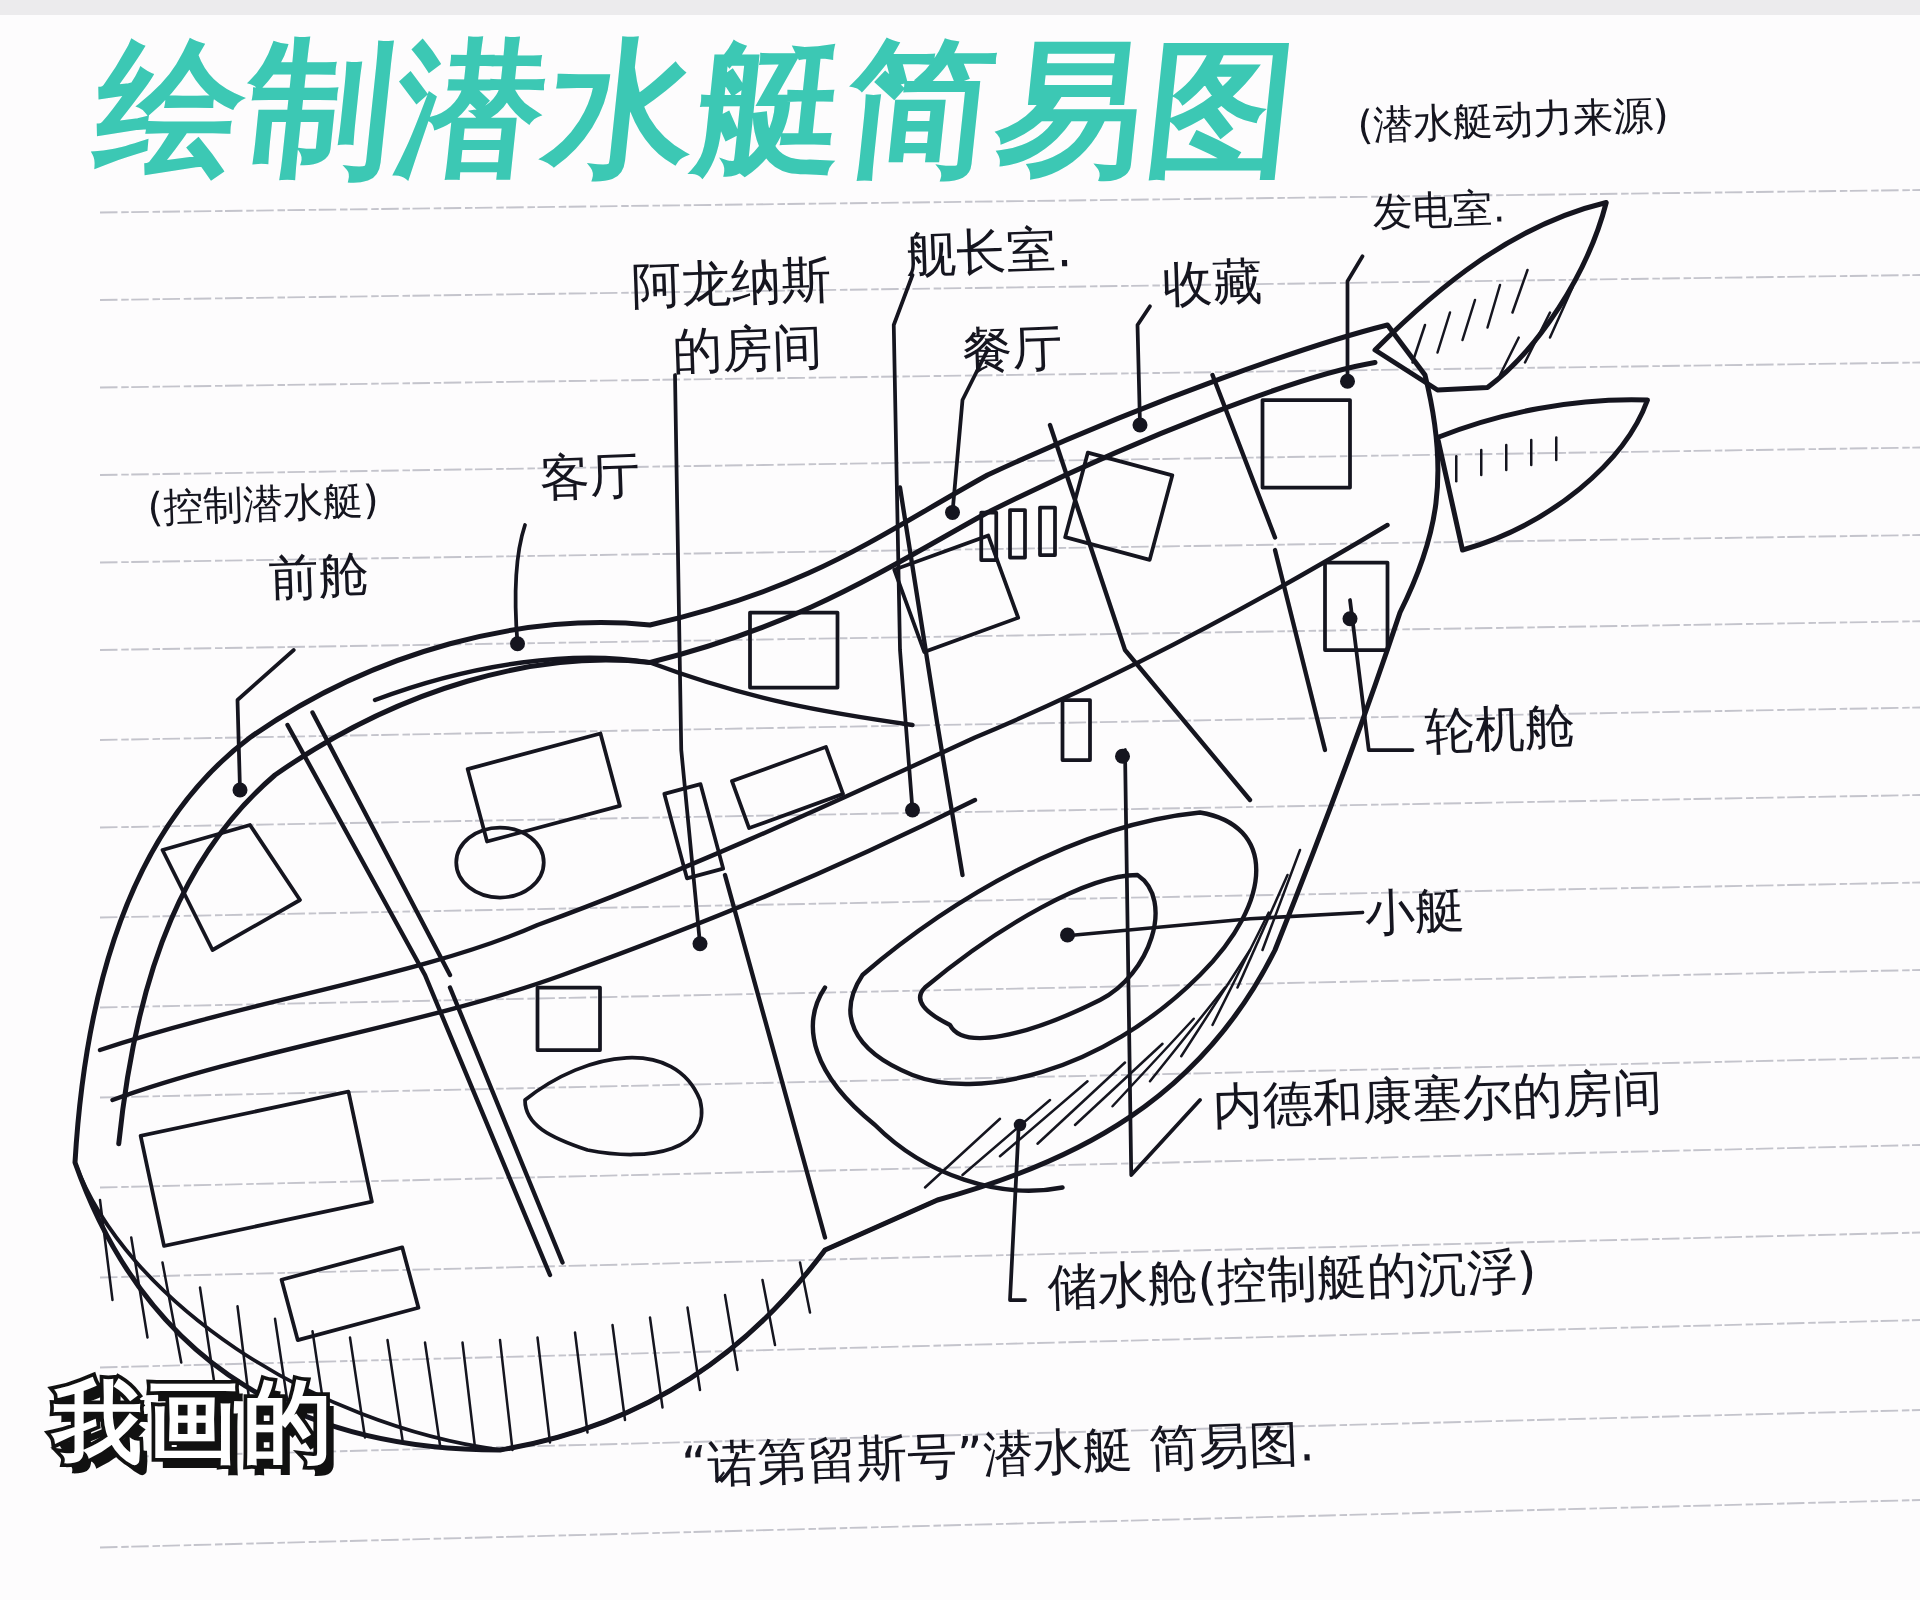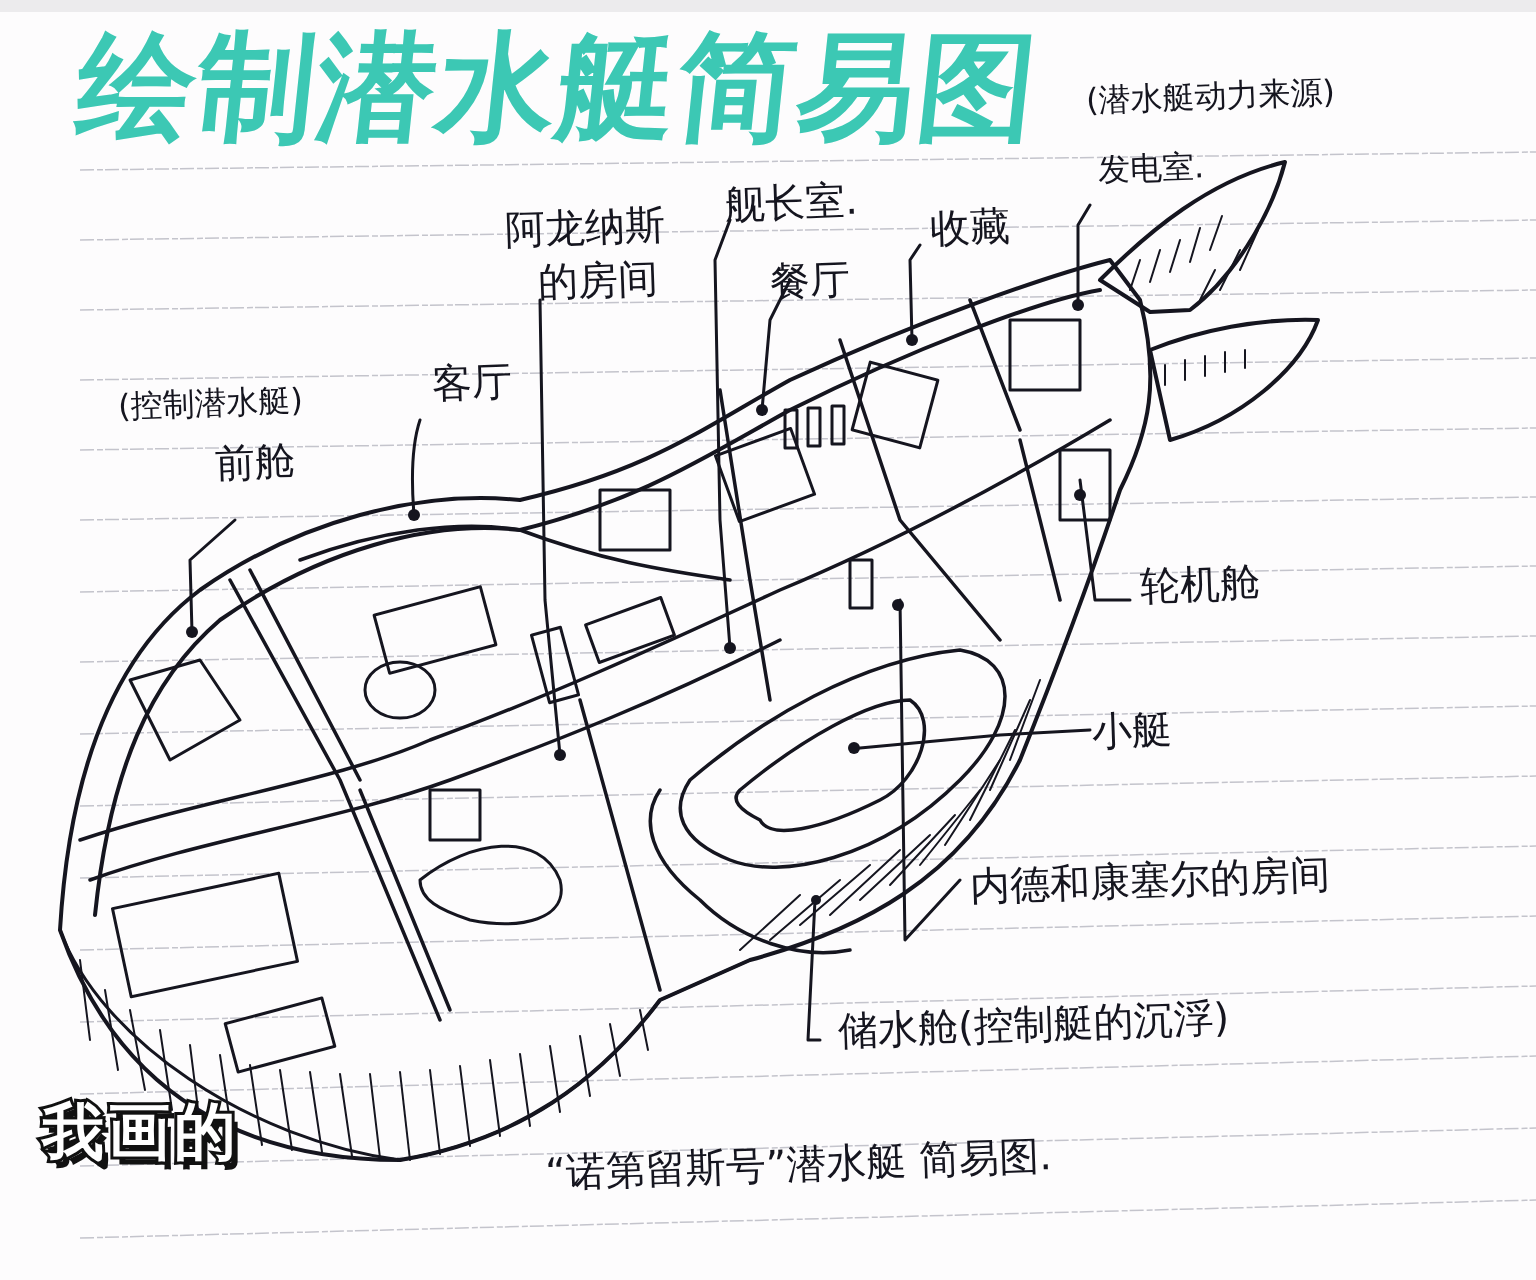--- a/index.html
+++ b/index.html
@@ -20,21 +20,21 @@
     .drawing { position: absolute; left: 0; top: 0; width: 1536px; height: 1280px; }
     .label {
       position: absolute; color: #15151f; white-space: nowrap;
       font-family: "DejaVu Sans", sans-serif;
       transform: rotate(-2deg);
     }
     .l-md { font-size: 40px; line-height: 44px; }
     .l-sm { font-size: 32px; line-height: 36px; }
     .sticker {
       position: absolute; left: 42px; top: 1090px;
-      font-size: 62px; font-weight: bold; color: #ffffff; letter-spacing: 4px;
+      font-size: 72px; font-weight: bold; color: #ffffff; letter-spacing: 4px;
       -webkit-text-stroke: 6px #111;
       paint-order: stroke fill;
       text-shadow: 6px 8px 0 #111;
     }
   </style>
 </head>
 <body>
 
 <div class="top-strip"></div>
 

